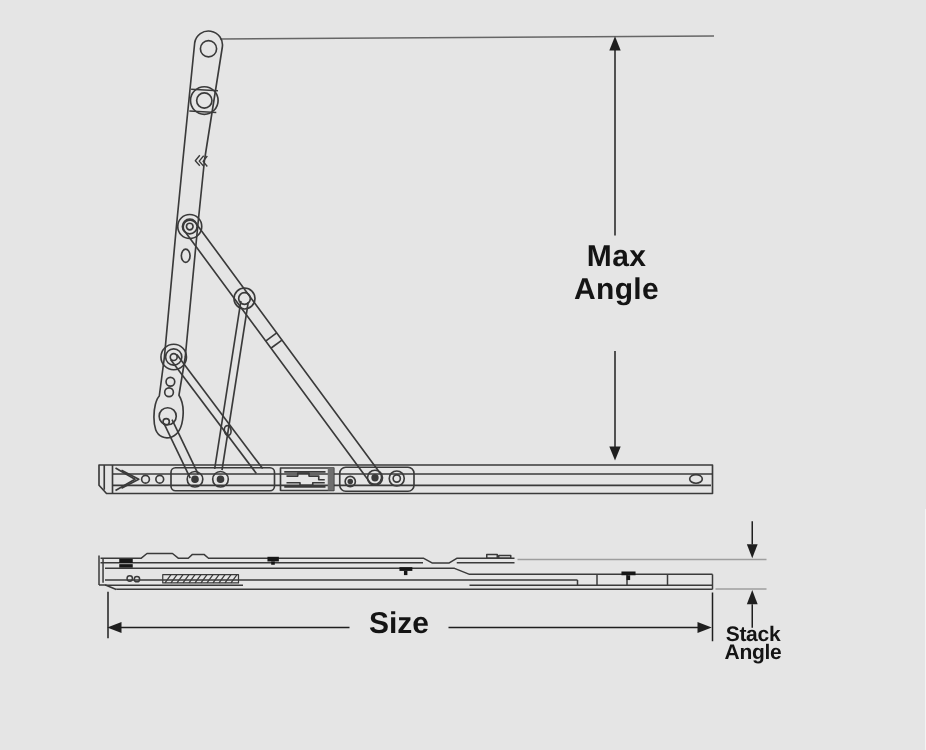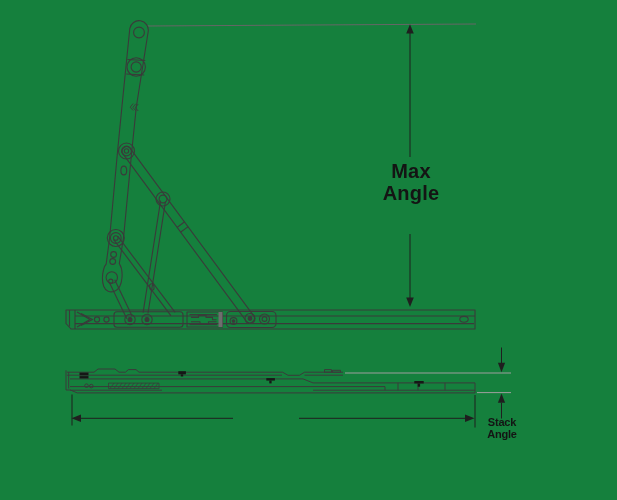--- a/index.html
+++ b/index.html
@@ -1,33 +1,33 @@
 <!DOCTYPE html>
 <html><head>
 <meta charset="utf-8">
 <style>
   html,body{margin:0;padding:0;background:#fff;}
   .canvas{
     position:relative;
     width:617px;height:500px;
-    background:#15803d;
+    background:#e5e5e5;
     overflow:hidden;
     font-family:"Liberation Sans", sans-serif;
   }
   .canvas svg{position:absolute;left:0;top:0;}
   .dim-label{
     position:absolute;
     color:#141414;
     font-weight:bold;
     text-align:center;
     -webkit-font-smoothing:antialiased;
   }
   .label-max{left:351px;top:160px;width:120px;font-size:20px;line-height:22px;letter-spacing:.2px;}
   .label-size{left:233px;top:405px;width:66px;font-size:20px;line-height:22px;}
-  .label-stack{left:469px;top:417px;width:66px;font-size:11px;line-height:11.5px;letter-spacing:-.2px;}
+  .label-stack{left:469px;top:417px;width:66px;font-size:14px;line-height:11.5px;letter-spacing:-.2px;}
 </style>
 </head>
 <body>
 
 <div class="canvas">
 
 <svg width="617" height="500" viewBox="0 0 617 500">
 
   <line x1="146.8" y1="26" x2="476" y2="24" stroke="#666" stroke-width="1"></line>
 
@@ -176,19 +176,20 @@
     <polygon points="501.5,393.4 497.9,402.8 505.1,402.8" fill="#1f1f1f"></polygon>
     <line x1="501.5" y1="402.8" x2="501.5" y2="418.5" stroke="#1f1f1f" stroke-width="1"></line>
   </g>
 </svg>
 
   <div class="dim-label label-max">
     <div>Max</div>
     <div>Angle</div>
   </div>
 
+  <div class="dim-label label-size">Size</div>
 
   <div class="dim-label label-stack">
     <div>Stack</div>
     <div>Angle</div>
   </div>
 
 </div>
 
 </body></html>

